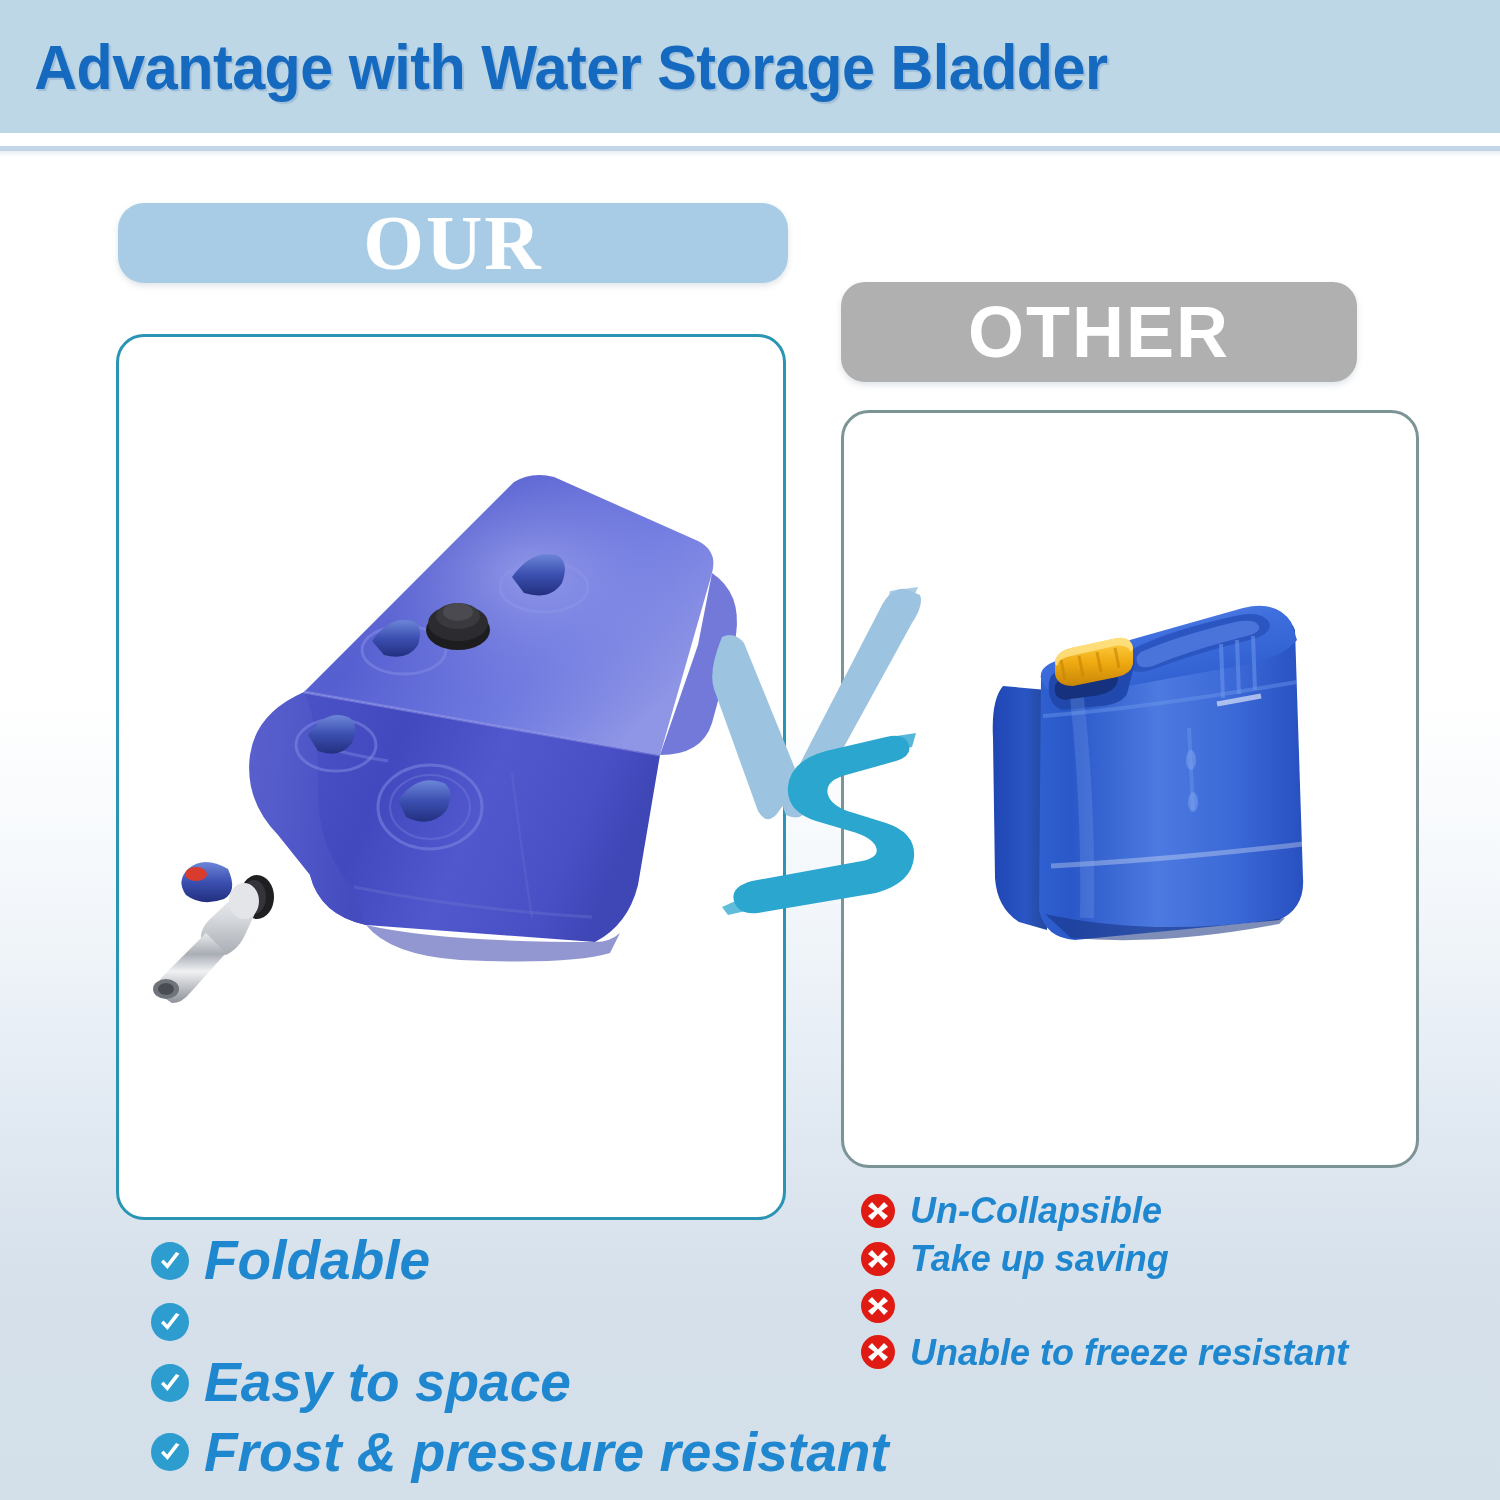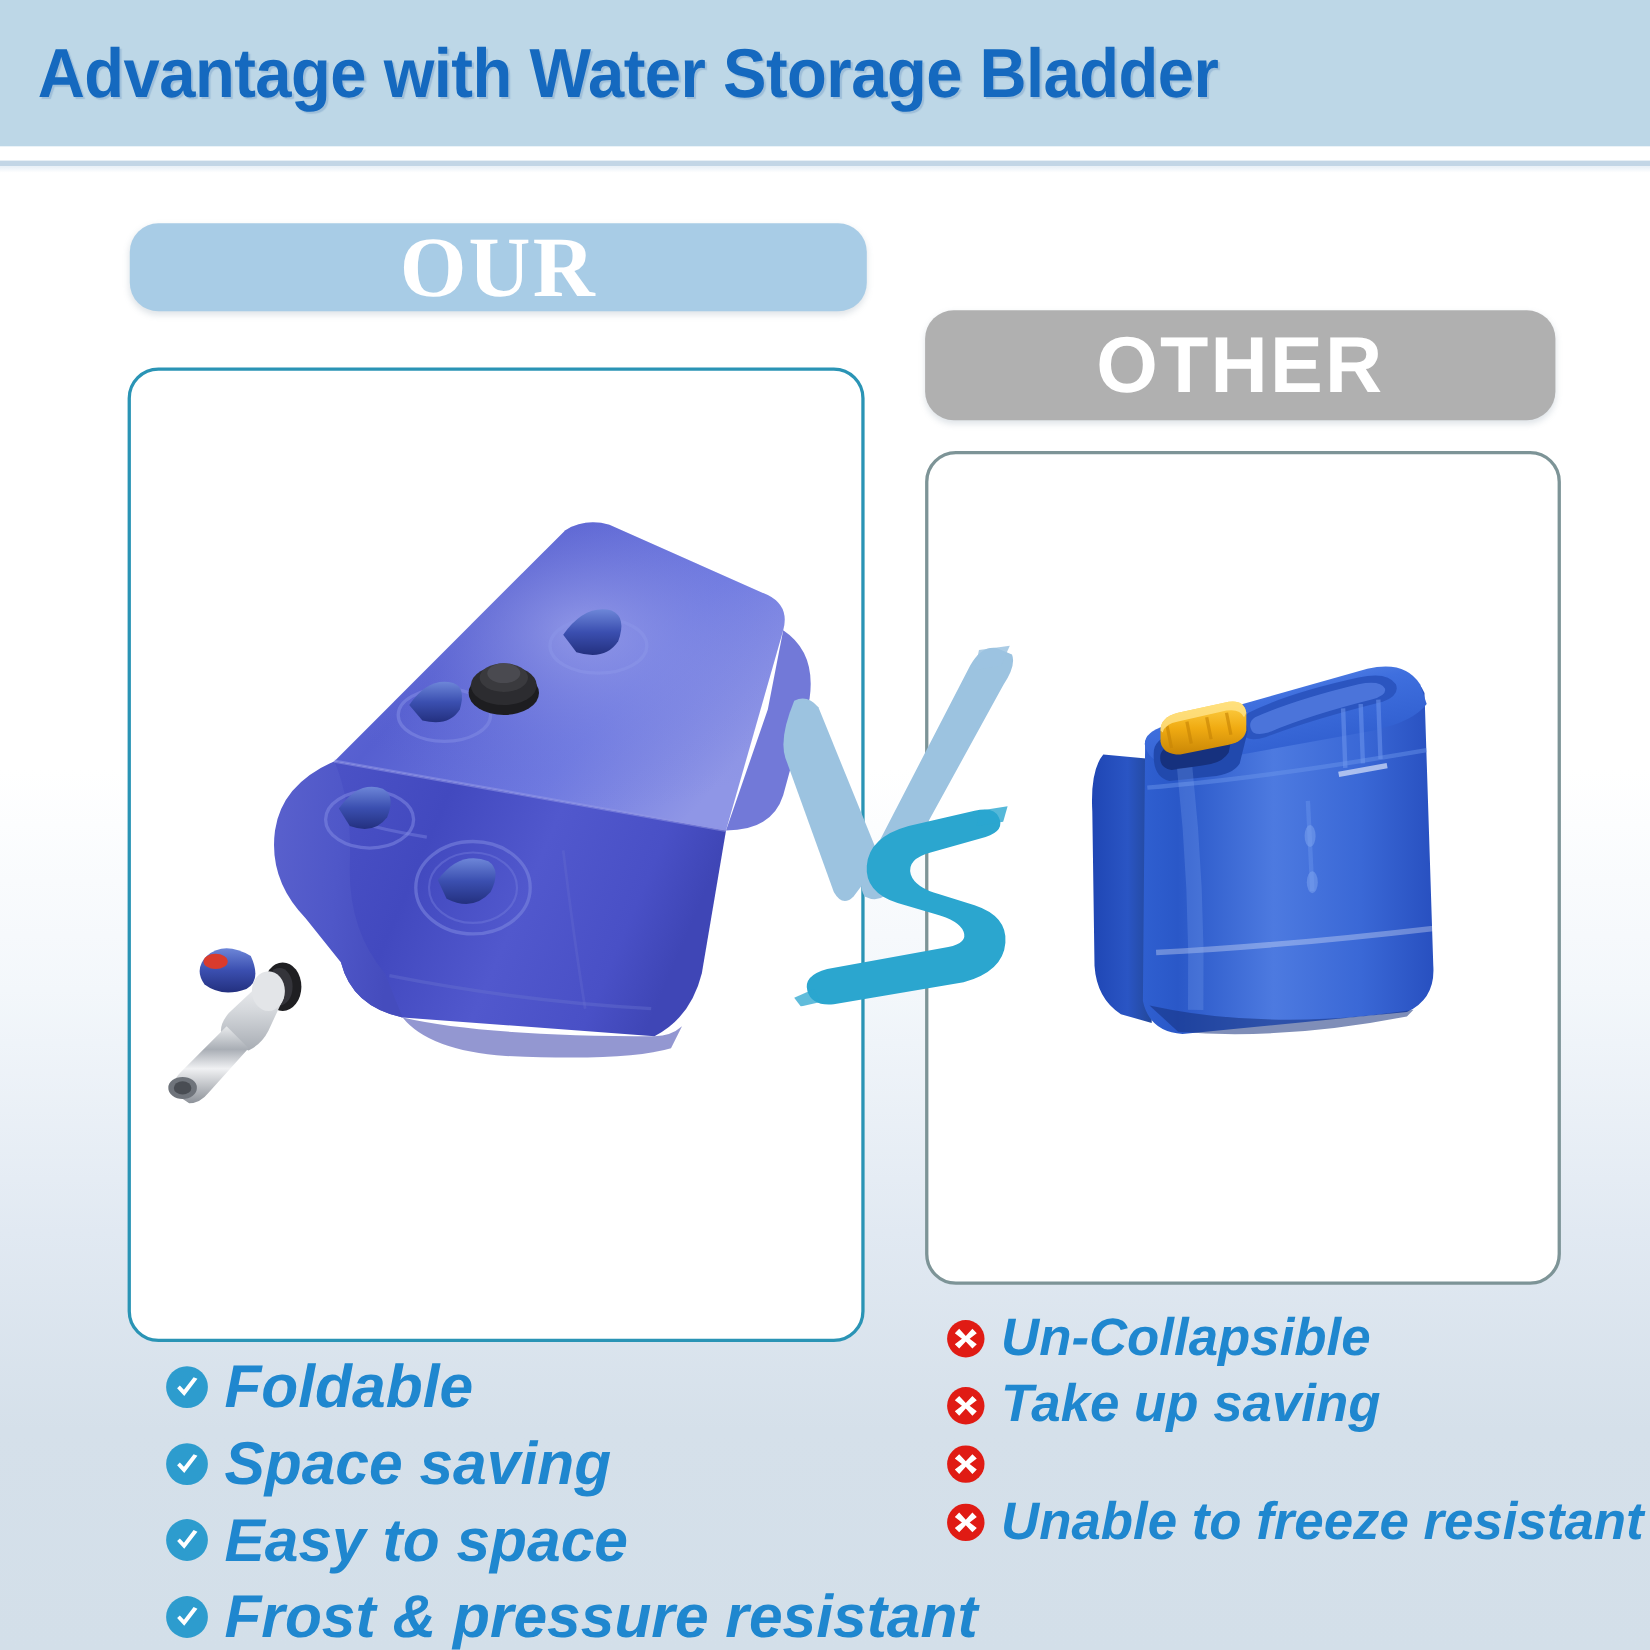--- a/index.html
+++ b/index.html
@@ -50,22 +50,22 @@
     display:flex;align-items:center;justify-content:center;
     color:#ffffff;font-weight:bold;
     border-radius:26px;
     box-shadow:0 3px 6px rgba(110,130,150,.22);
   }
   .badge-our{
     left:118px;top:203px;width:670px;height:80px;
     background:#a8cce6;font-size:78px;letter-spacing:2px;font-family:Liberation Serif, serif;
   }
   .badge-other{
-    left:841px;top:282px;width:573px;height:100px;
-    background:#b0b0b0;font-size:72px;letter-spacing:2px;
+    left:841px;top:282px;width:516px;height:100px;
+    background:#b0b0b0;font-size:72px;letter-spacing:2px;border-radius:24px;
   }
 
   
   .card{
     position:absolute;background:#ffffff;border-radius:28px;
   }
   .card-our{
     left:116px;top:334px;width:664px;height:880px;
     border:3px solid #2a94b5;
   }
@@ -99,21 +99,21 @@
   .icon-badge{
     flex:0 0 auto;display:flex;align-items:center;justify-content:center;
     margin-right:14px;
   }
   .icon-check{width:40px;height:40px;}
   .icon-cross{width:36px;height:36px;}
   .feature-text{
     font-size:55px;font-weight:bold;font-style:italic;
     color:#1f87cf;white-space:nowrap;line-height:1.05;
   }
-  .list-cons .feature-text{font-size:48px;}
+  .list-cons .feature-text{font-size:36px;}
 </style>
 </head>
 <body>
 
 <div class="page">
 
   <div class="header-bar">
     <div class="header-title">Advantage with Water Storage Bladder</div>
   </div>
   <div class="header-rule"></div>
@@ -316,21 +316,20 @@
       <span class="feature-text">Foldable</span>
     </div>
 
     <div class="feature-row pros">
       <span class="icon-badge">
         <svg class="icon-check" viewBox="0 0 40 40" xmlns="http://www.w3.org/2000/svg">
           <circle cx="20" cy="20" r="19" fill="#2d9cce"></circle>
           <path d="M11 21 L17.5 28 L29.5 12.5 L26 11 L17.2 22.4 L13.5 18.6 Z" fill="#ffffff"></path>
         </svg>
       </span>
-      <span class="feature-text">Space saving</span>
     </div>
 
     <div class="feature-row pros">
       <span class="icon-badge">
         <svg class="icon-check" viewBox="0 0 40 40" xmlns="http://www.w3.org/2000/svg">
           <circle cx="20" cy="20" r="19" fill="#2d9cce"></circle>
           <path d="M11 21 L17.5 28 L29.5 12.5 L26 11 L17.2 22.4 L13.5 18.6 Z" fill="#ffffff"></path>
         </svg>
       </span>
       <span class="feature-text">Easy to space</span>

